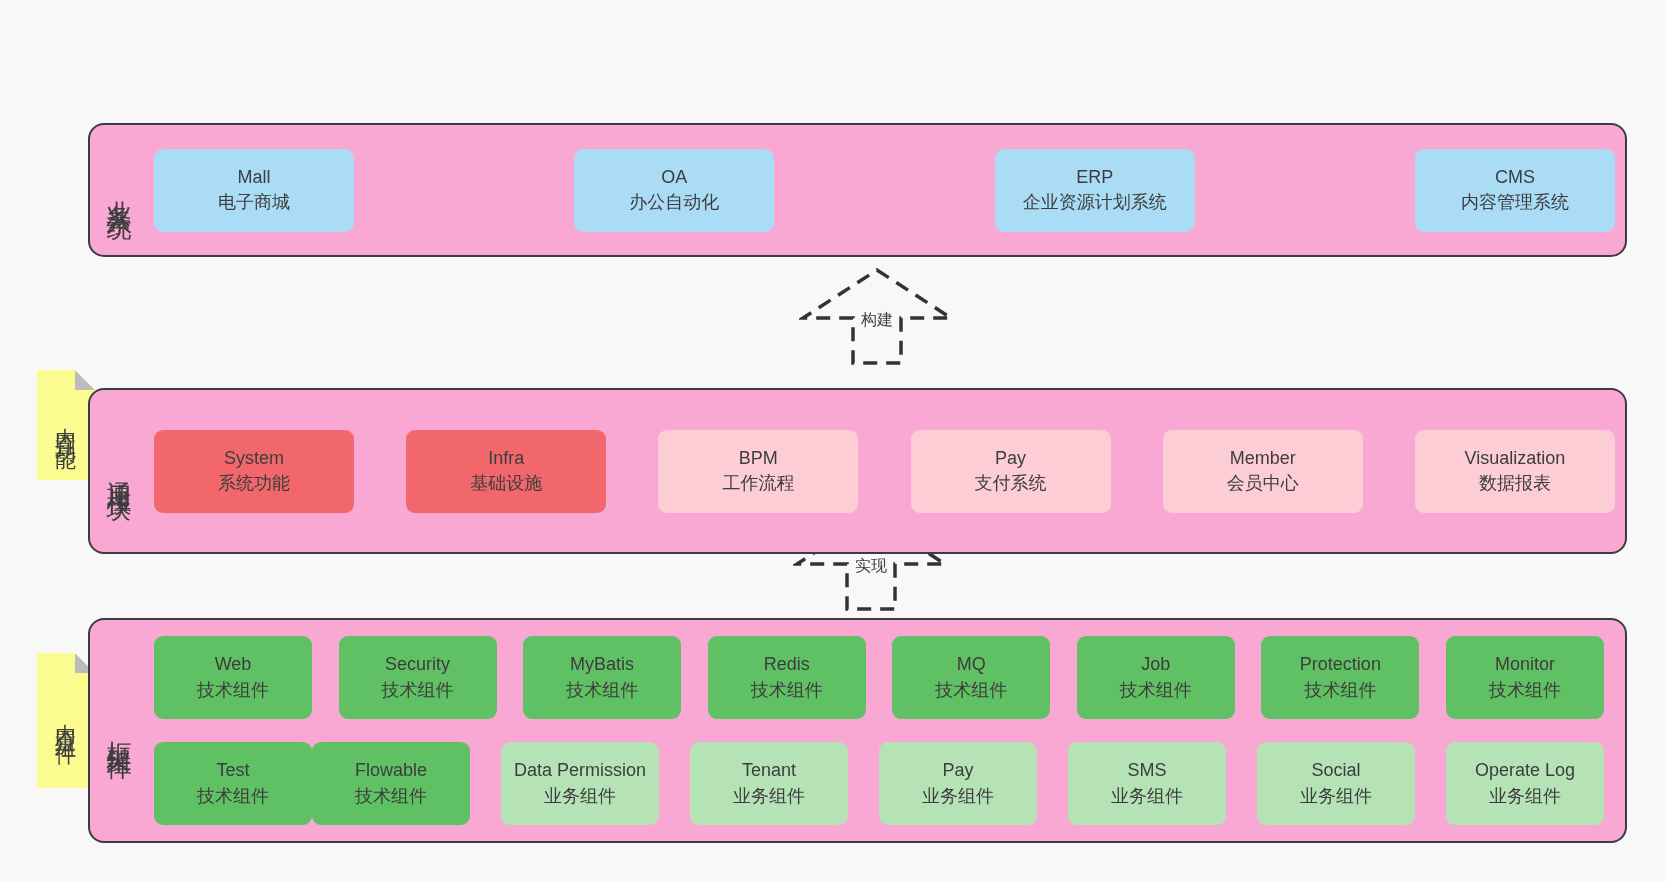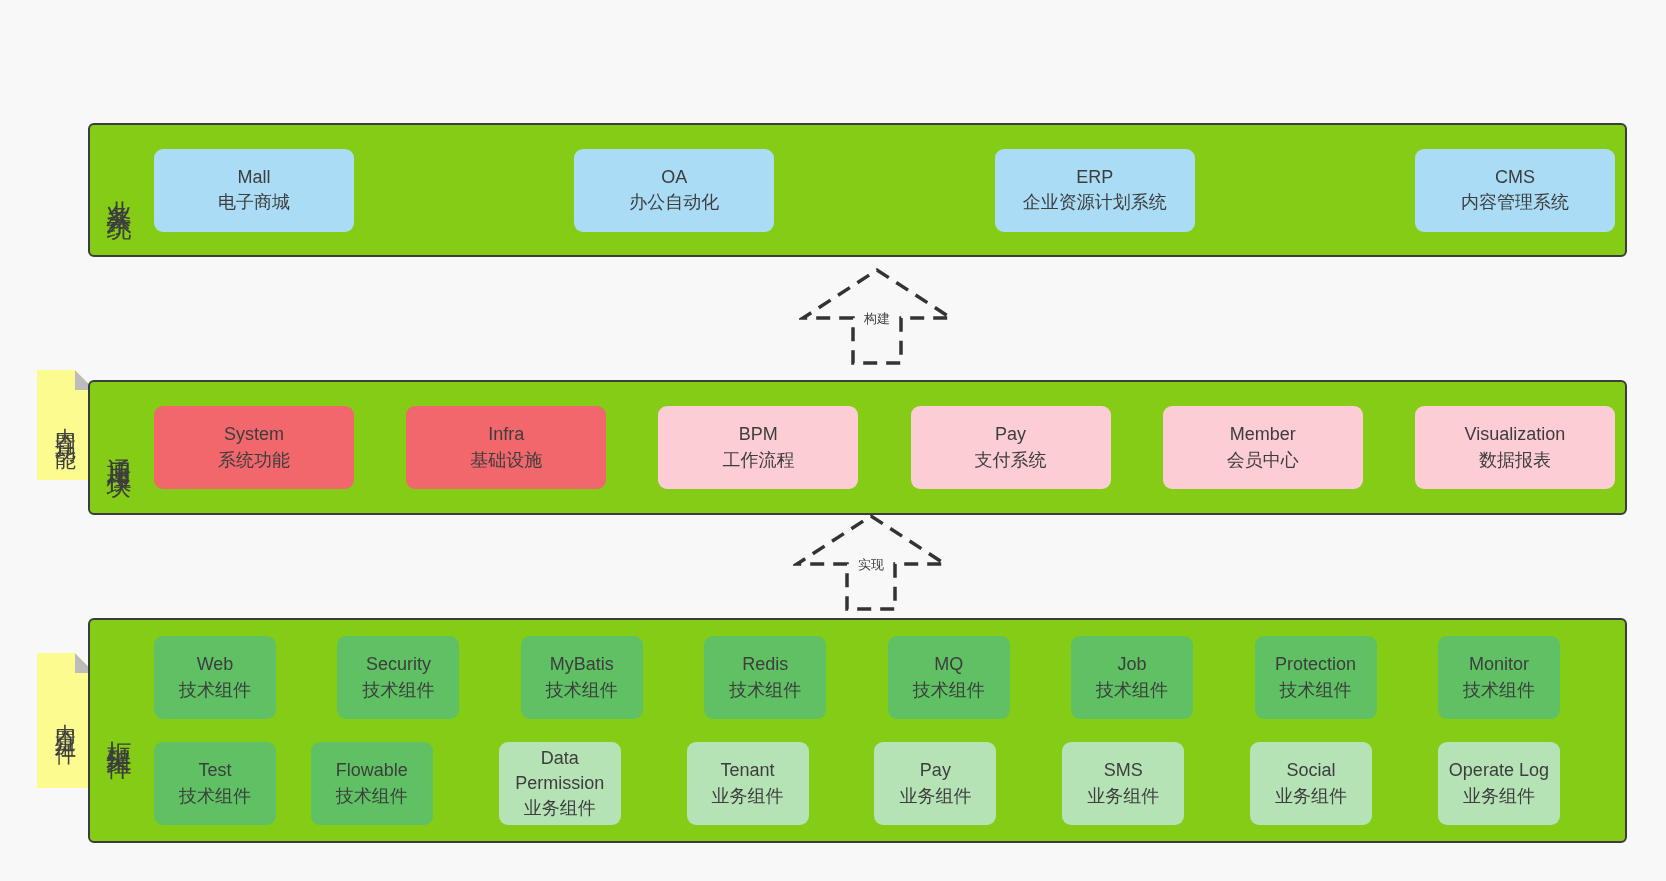--- a/index.html
+++ b/index.html
@@ -6,25 +6,25 @@
   .stage {
     position:relative; width:1666px; height:881px;
     background:#f8f8f8; overflow:hidden;
     font-family:"Liberation Sans", sans-serif;
     color:#3d3d3d;
   }
 
   
   .band {
     position:absolute; left:88px; width:1539px;
-    background:#84cc16; border:2px solid #3c3c3c; border-radius:6px;
+    background:#f9a8d4; border:2px solid #3c3c3c; border-radius:16px;
     box-sizing:border-box; display:flex; align-items:stretch; z-index:2;
   }
   .band-1 { top:123px; height:134px; }
-  .band-2 { top:380px; height:135px; }
+  .band-2 { top:388px; height:166px; }
   .band-3 { top:618px; height:225px; }
 
   .band-label-col {
     flex:0 0 58px; display:flex; align-items:center; justify-content:center;
   }
   .band-label-text {
     writing-mode:vertical-rl; text-orientation:upright;
     font-size:25px; line-height:1; letter-spacing:5px; color:#3d3d3d;
   }
 
@@ -35,21 +35,21 @@
   .band-3 .box-area { padding-right:65px; }
 
   .box-row { display:flex; justify-content:space-between; }
 
   .box {
     box-sizing:border-box; height:83px; border-radius:9px;
     display:flex; flex-direction:column; align-items:center; justify-content:center;
     text-align:center; font-size:18px; line-height:1.4; padding:2px 6px;
   }
   .w200 { width:200px; }
-  .w150 { width:122px; }
+  .w150 { width:158px; }
   .blue        { background:#aadcf5; }
   .red         { background:#f1676b; }
   .pink        { background:#fccdd4; }
   .green       { background:#5fc164; }
   .green-light { background:#b5e3b6;margin-left:31px; }
 
   
   .note {
     position:absolute; width:58px; background:#fbfb90; z-index:1;
     clip-path:polygon(0 0, calc(100% - 20px) 0, 100% 20px, 100% 100%, 0 100%);
@@ -70,21 +70,21 @@
   .arrow-wrap { position:absolute; width:156px; height:100px; z-index:1; }
   .arrow-1 { left:799px; top:266px; }
   .arrow-2 { left:793px; top:512px; }
   .arrow-wrap svg { display:block; width:100%; height:100%; }
   .arrow-wrap polygon {
     fill:none; stroke:#333; stroke-width:3.5;
     stroke-dasharray:14 9; stroke-linejoin:miter;
   }
   .arrow-label {
     position:absolute; left:50%; top:44px; transform:translateX(-50%);
-    font-size:13px; background:#f8f8f8; padding:0 2px; white-space:nowrap;
+    font-size:16px; background:#f8f8f8; padding:0 2px; white-space:nowrap;
   }
 </style>
 </head>
 <body>
 
 <div class="stage">
 
   <div class="note note-1">
     <span class="note-label">内置功能</span>
   </div>

